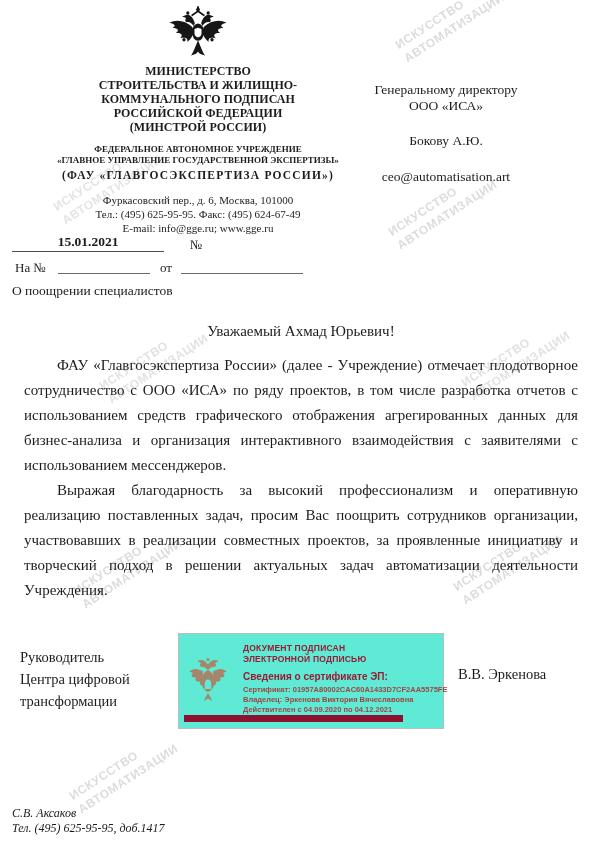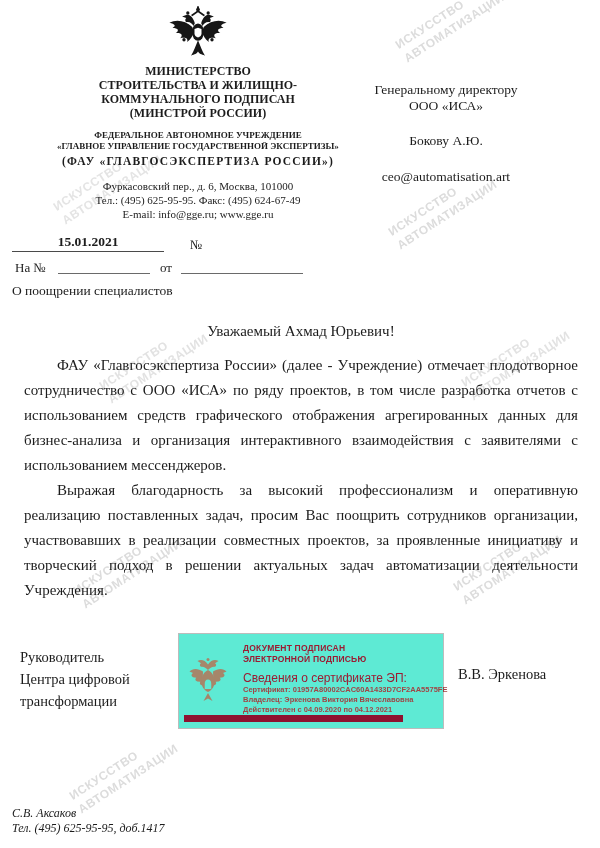--- a/index.html
+++ b/index.html
@@ -40,21 +40,21 @@
 
   
   .sig-title{position:absolute;left:20px;top:630px;font-size:14.5px;line-height:22px;z-index:1;margin-top:16px;}
   .sig-name{position:absolute;left:458px;top:666px;font-size:14.5px;z-index:1;}
 
   
   .stamp{position:absolute;left:178px;top:633px;width:264px;height:94px;
          border:1px solid #bcbcbc;background:#5eead4;font-family:"Liberation Sans",sans-serif;z-index:2;}
   .stamp .t{position:absolute;left:64px;white-space:nowrap;}
   .st-head{font-size:8.5px;font-weight:bold;color:#9b1b32;letter-spacing:.2px;}
-  .st-sub{font-size:12px;font-weight:normal;color:#9b1b32;}
+  .st-sub{font-size:10px;font-weight:bold;color:#9b1b32;}
   .st-det{font-size:7.5px;font-weight:bold;color:#a04545;}
   .stamp-bar{position:absolute;left:5px;top:81px;width:219px;height:7px;background:#8e1230;}
   .stamp-eagle{position:absolute;left:9px;top:22px;}
 
   
   .footer{position:absolute;left:12px;top:806px;font-size:12px;line-height:15px;z-index:1;font-style:italic;}
 </style>
 </head>
 <body>
 
@@ -109,20 +109,21 @@
         <path d="M50 54 C46 63 44 71 39 78 C45 75.5 48 75.5 50 71.5 C52 75.5 55 75.5 61 78 C56 71 54 63 50 54 Z"></path>
         <circle cx="28" cy="53" r="2.6"></circle>
         <circle cx="72" cy="53" r="2.6"></circle>
       </g>
       <path d="M50 34 l5.5 2.2 v7 q0 4.3 -5.5 6.4 q-5.5 -2.1 -5.5 -6.4 v-7 z" fill="#ffffff"></path>
     </svg>
     <div class="ministry">
       <div>МИНИСТЕРСТВО</div>
       <div>СТРОИТЕЛЬСТВА И ЖИЛИЩНО-</div>
       <div>КОММУНАЛЬНОГО ПОДПИСАН</div>
+      <div>РОССИЙСКОЙ ФЕДЕРАЦИИ</div>
       <div>(МИНСТРОЙ РОССИИ)</div>
     </div>
     <div class="inst-small" style="margin-top:10px;">ФЕДЕРАЛЬНОЕ АВТОНОМНОЕ УЧРЕЖДЕНИЕ</div>
     <div class="inst-small">«ГЛАВНОЕ УПРАВЛЕНИЕ ГОСУДАРСТВЕННОЙ ЭКСПЕРТИЗЫ»</div>
     <div class="inst-big">(ФАУ «ГЛАВГОСЭКСПЕРТИЗА РОССИИ»)</div>
     <div class="addr">
       <div>Фуркасовский пер., д. 6, Москва, 101000</div>
       <div>Тел.: (495) 625-95-95. Факс: (495) 624-67-49</div>
       <div>E-mail: info@gge.ru; www.gge.ru</div>
     </div>

